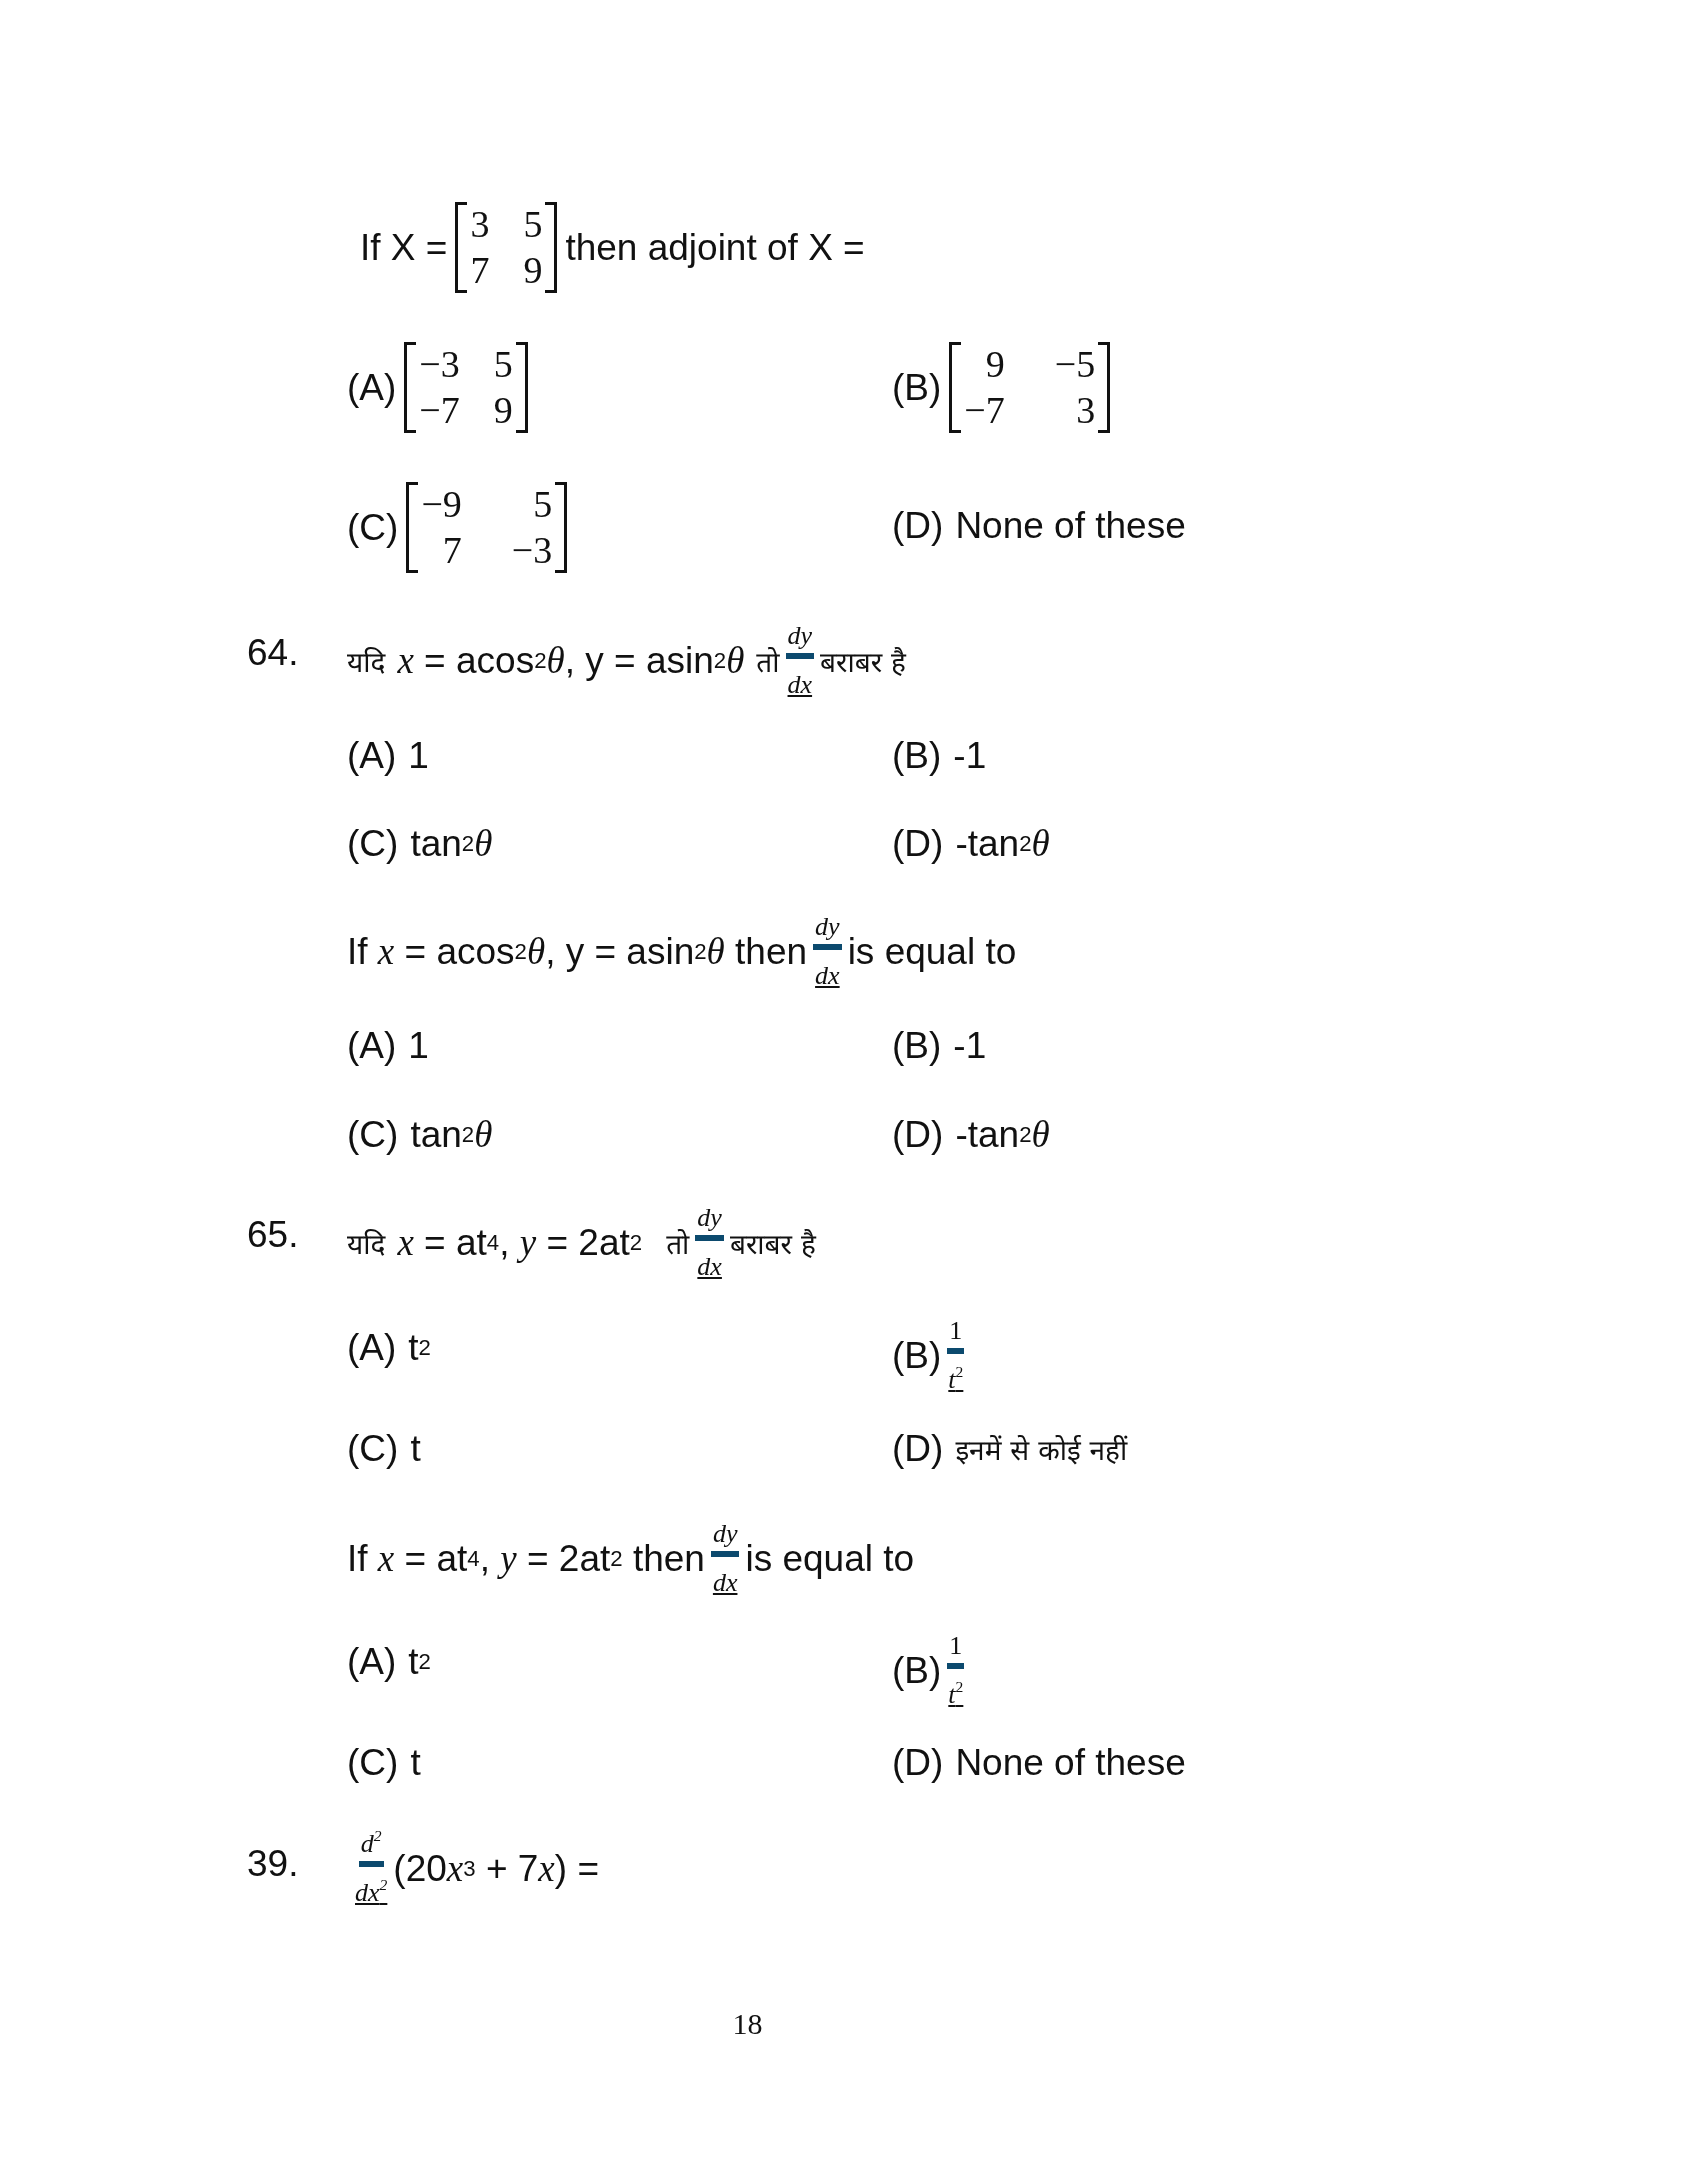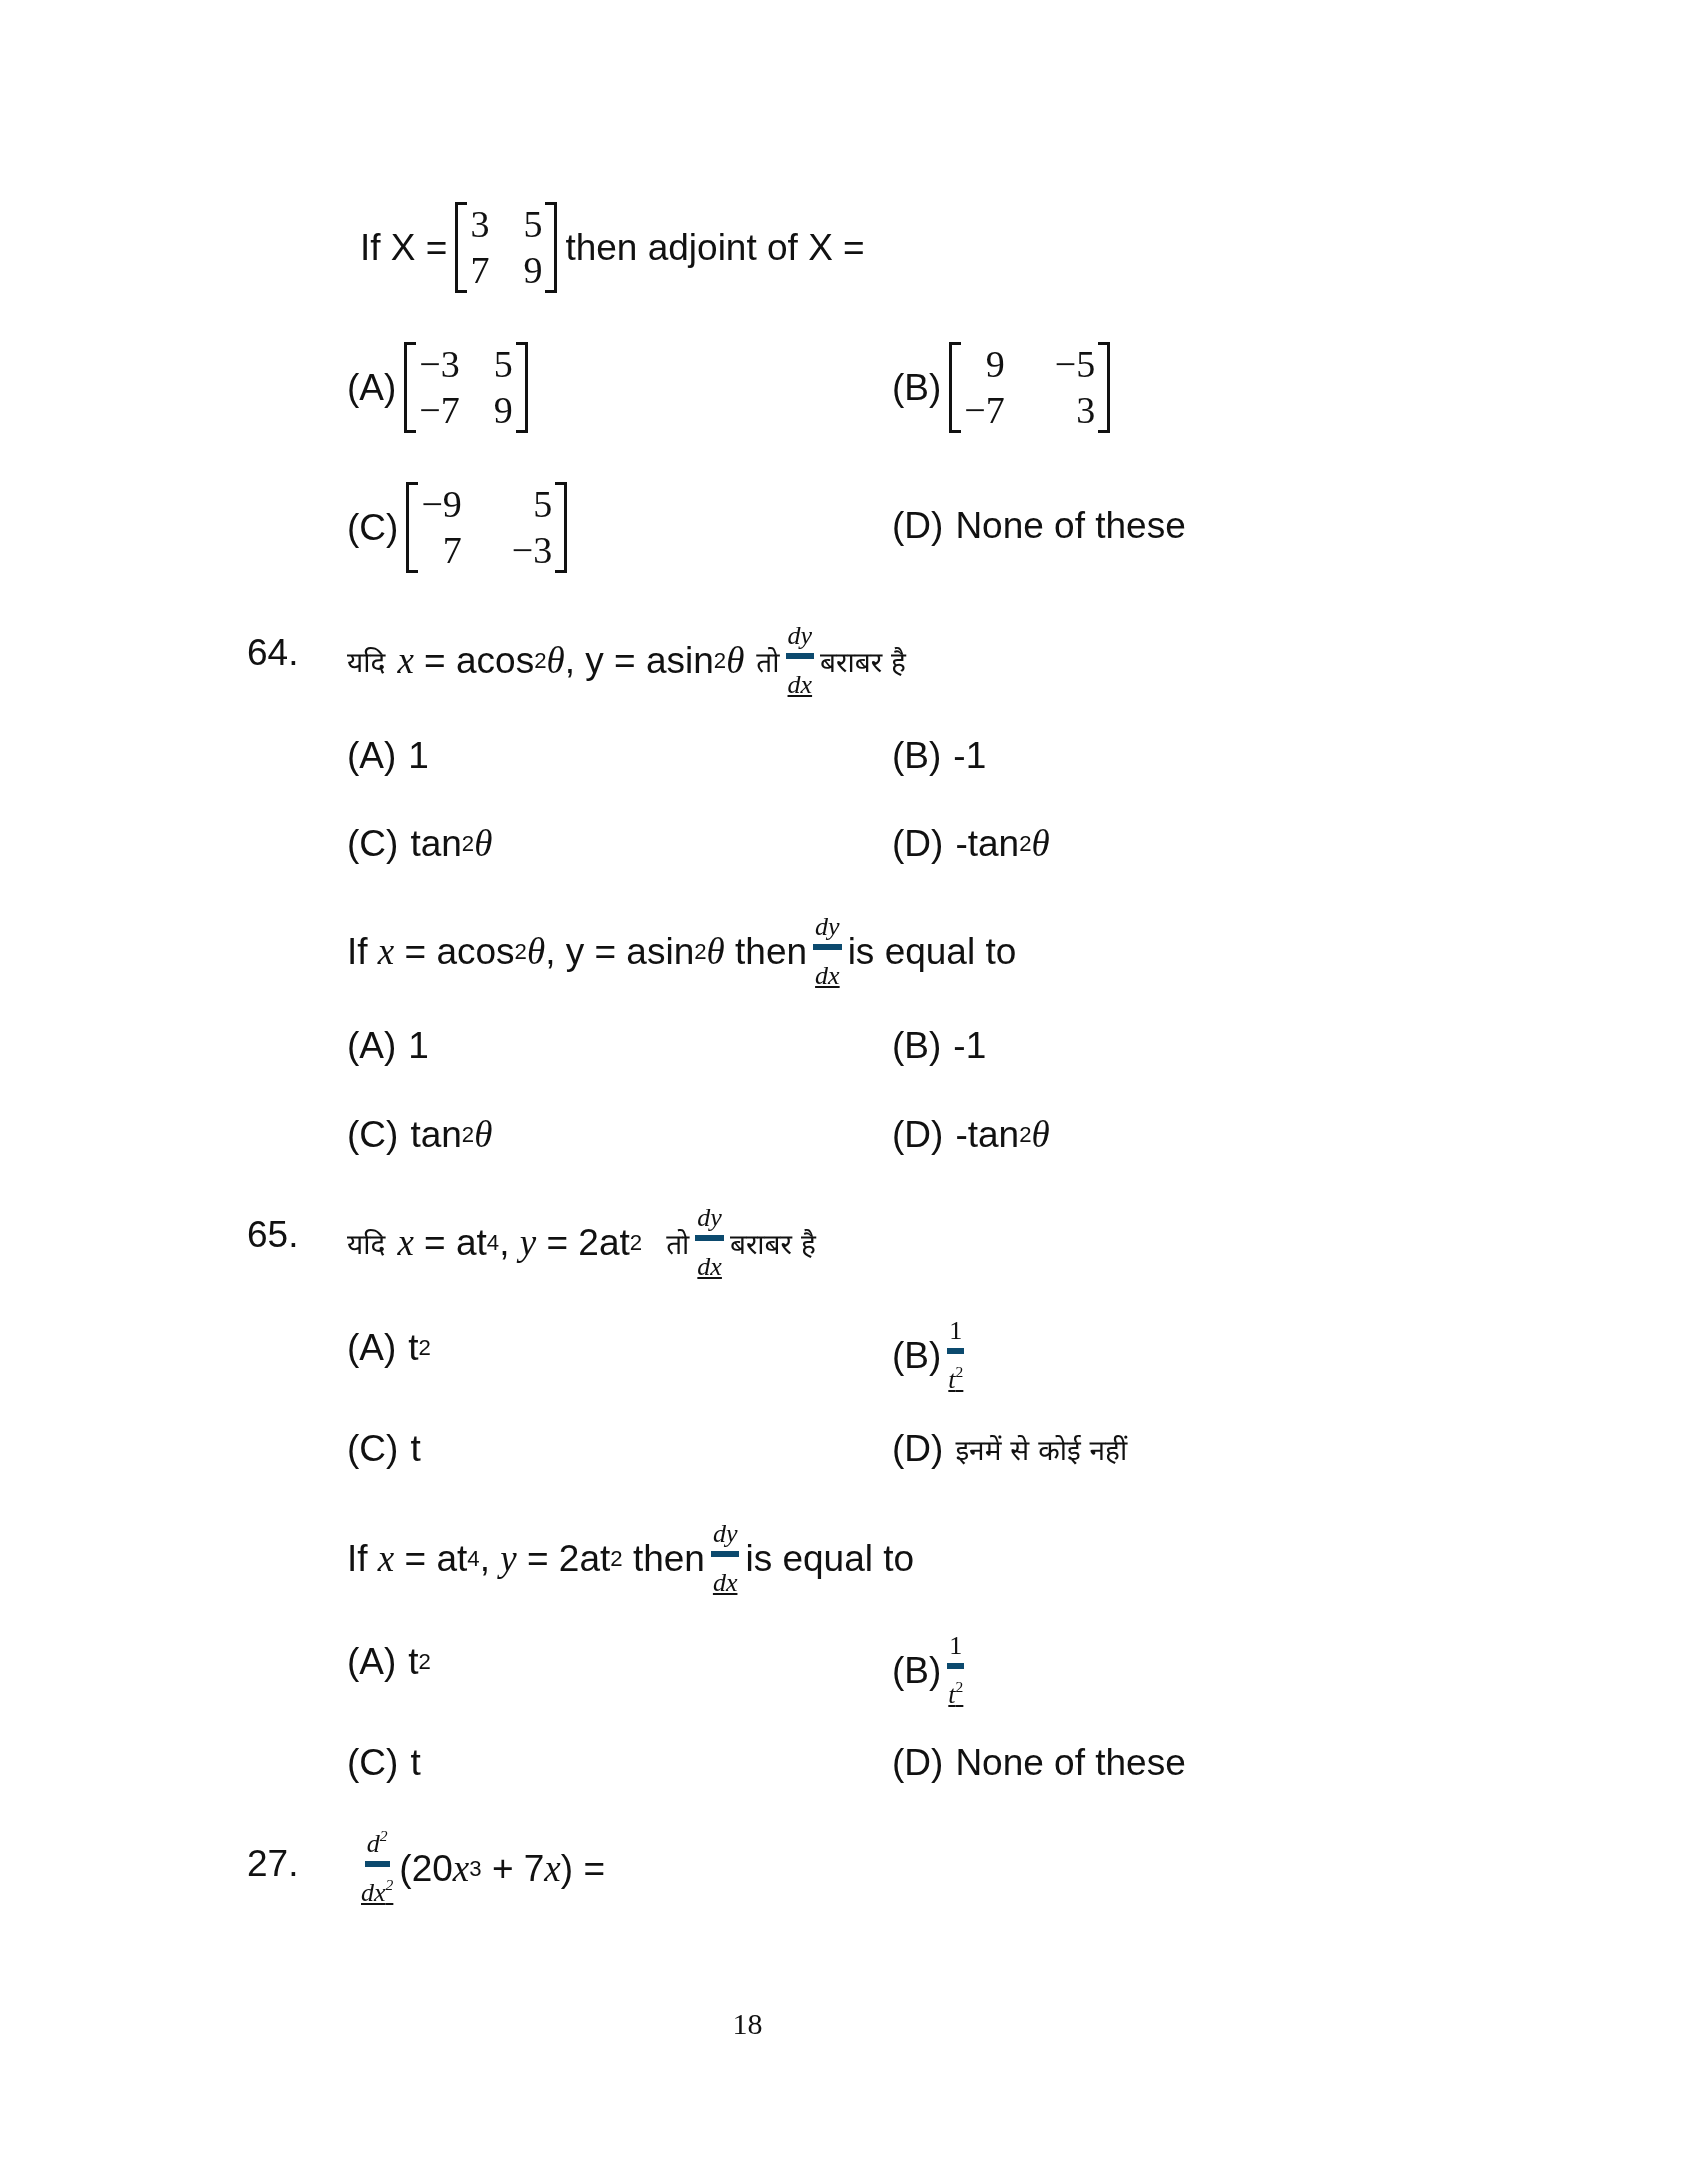--- a/index.html
+++ b/index.html
@@ -234,23 +234,23 @@
   <span>(C)</span>
     <span class="gap"></span>
     <span>t</span>
 </div>
 <div class="line" style="left:892px; top:1742px;">
   <span>(D)</span>
     <span class="gap"></span>
     <span>None of these</span>
 </div>
 
-<span class="qnum" style="left:247px; top:1843px;">27.</span>
+<span class="qnum" style="left:247px; top:1843px;">39.</span>
 <div class="line" style="left:345px; top:1830px;">
-  <span class="frac" style="margin-left:16px;justify-content:space-between;">
+  <span class="frac" style="margin-left:10px;justify-content:space-between;">
     <span class="num"><span>d</span><sup>2</sup></span>
     <span class="den"><span>dx</span><sup>2</sup></span>
   </span>
   <span>(20</span><span class="math">x</span><sup>3</sup>&nbsp;
   <span>+ 7</span><span class="math">x</span>
   <span>) =</span>
 </div>
 
 <div class="pageno">18</div>
 

